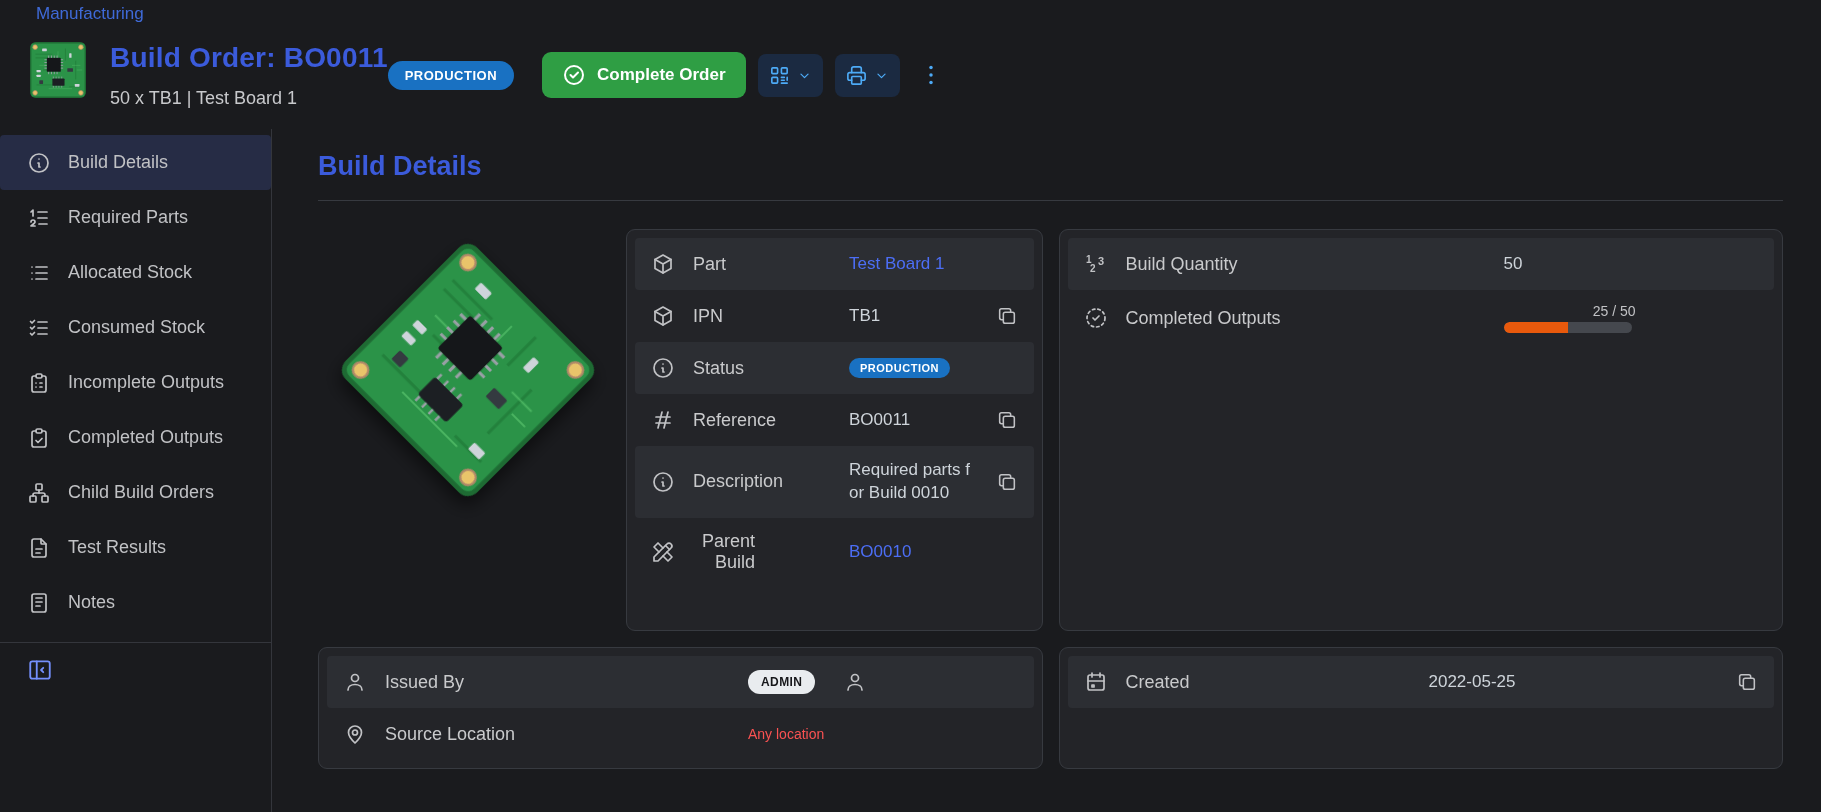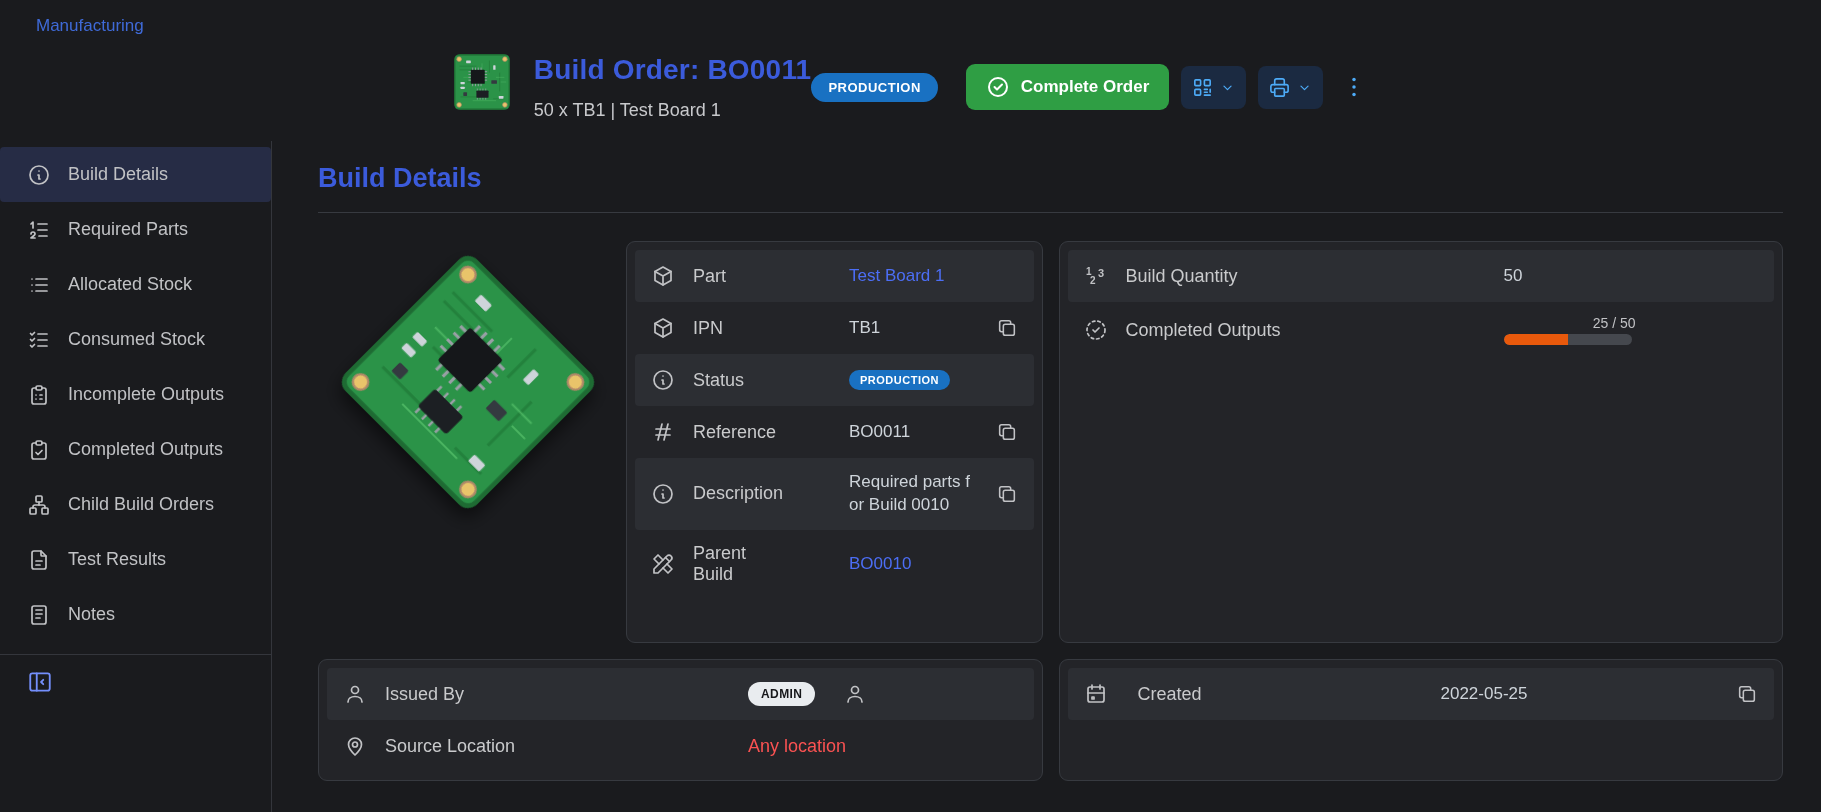--- a/index.html
+++ b/index.html
@@ -1,25 +1,25 @@
 <!DOCTYPE html>
 <html><head>
 <meta charset="utf-8">
 <style>
   * { margin:0; padding:0; box-sizing:border-box; }
   html,body { background:#141517; }
   body { font-family:"Liberation Sans", sans-serif; color:#c1c2c5; }
   .app { width:1821px; height:812px; background:#1a1b1e; overflow:hidden; display:flex; flex-direction:column; position:relative; }
 
   
-  .breadcrumb-bar { padding:16px 36px 4px; }
+  .breadcrumb-bar { padding:4px 36px 4px; }
   .breadcrumb-link { color:#3f6ad8; font-size:17px; text-decoration:none; cursor:pointer; }
 
   
-  .page-header { display:flex; justify-content:center; align-items:flex-start; padding:14px 30px 20px 30px; }
+  .page-header { display:flex; justify-content:flex-start; align-items:flex-start; padding:14px 30px 20px 30px; }
   .header-left { display:flex; gap:24px; }
   .part-thumb { width:56px; height:56px; border-radius:6px; overflow:hidden; flex-shrink:0; }
   .part-thumb svg { width:56px; height:56px; }
   .page-title { font-size:28px; font-weight:700; color:#3b5bdb; letter-spacing:.2px; }
   .page-subtitle { margin-top:14px; font-size:18px; color:#c8c9cc; }
   .header-right { display:flex; align-items:center; gap:12px; padding-top:10px; }
   .badge-production { background:#1971c2; color:#fff; font-weight:700; font-size:13px; letter-spacing:.5px; padding:7px 17px; border-radius:16px; }
   .btn-complete { display:flex; align-items:center; gap:11px; background:#2f9e44; border:none; color:#fff; font-weight:700; font-size:17px; padding:11px 20px; border-radius:9px; cursor:pointer; font-family:inherit; margin-left:16px; }
   .btn-complete .ic { width:24px; height:24px; stroke-width:2; }
   .icon-split-btn { display:flex; align-items:center; gap:5px; background:#1b2a41; border:none; color:#4dabf7; padding:10px 10px; border-radius:8px; cursor:pointer; }
@@ -54,40 +54,40 @@
   .tall-card { min-height:402px; }
   .short-card { min-height:122px; }
 
   .row { display:flex; align-items:center; gap:18px; padding:13px 16px; min-height:52px; border-radius:4px; }
   .row.striped { background:#2c2e33; }
   .row-icon { width:24px; height:24px; flex-shrink:0; color:#c1c2c5; }
   .row-icon .ic { width:24px; height:24px; }
   .row-label { font-size:18px; color:#c9cacc; flex-shrink:0; }
   .details-card .row-label { width:138px; }
   .row-label.narrow { width:138px; }
-  .row-label.narrow span { display:inline-block; max-width:62px; }
+  .row-label.narrow span { display:inline-block; max-width:62px;text-align:right; }
   .qty-label { width:360px; }
   .issued-label { width:345px; }
-  .created-label { width:285px;margin-left:12px; }
+  .created-label { width:285px; }
   .row-value { font-size:17px; color:#ced4da; }
   .row-value.link { color:#4c6ef5; cursor:pointer; text-decoration:none; }
   .desc-value { max-width:186px; word-break:break-all; line-height:1.35; }
   .badge-production.small { font-size:11px; padding:4px 11px; border-radius:12px; }
   .copy-btn { margin-left:auto; background:transparent; border:none; color:#c1c2c5; cursor:pointer; flex-shrink:0; }
   .copy-btn .ic { width:22px; height:22px; }
 
   .progress-wrap { width:132px; }
   .progress-text { font-size:14px; color:#c1c2c5; text-align:right; margin-bottom:3px; }
   .progress-track { width:128px; height:11px; border-radius:6px; background:#45484e; overflow:hidden; }
   .progress-fill { height:100%; background:#e8590c; border-radius:6px 0 0 6px; }
 
   .admin-badge { background:#e9ecef; color:#16171a; font-weight:700; font-size:12px; letter-spacing:.4px; padding:5px 13px; border-radius:13px; }
   .owner-icon { color:#c1c2c5; margin-left:10px; }
   .owner-icon .ic { width:24px; height:24px; }
-  .loc-red { color:#fa5252; font-size:18px; }
+  .loc-red { color:#fa5252; font-size:14px; }
 
   .ic { fill:none; stroke:currentColor; stroke-width:1.7; stroke-linecap:round; stroke-linejoin:round; display:block; }
   .defs-holder { position:absolute; width:0; height:0; overflow:hidden; }
 </style>
 </head>
 <body>
 
 <svg class="defs-holder" aria-hidden="true">
   <symbol id="pcb-art" viewBox="0 0 120 120">
     <rect x="1.5" y="1.5" width="117" height="117" rx="7" fill="#2b9348"></rect>

